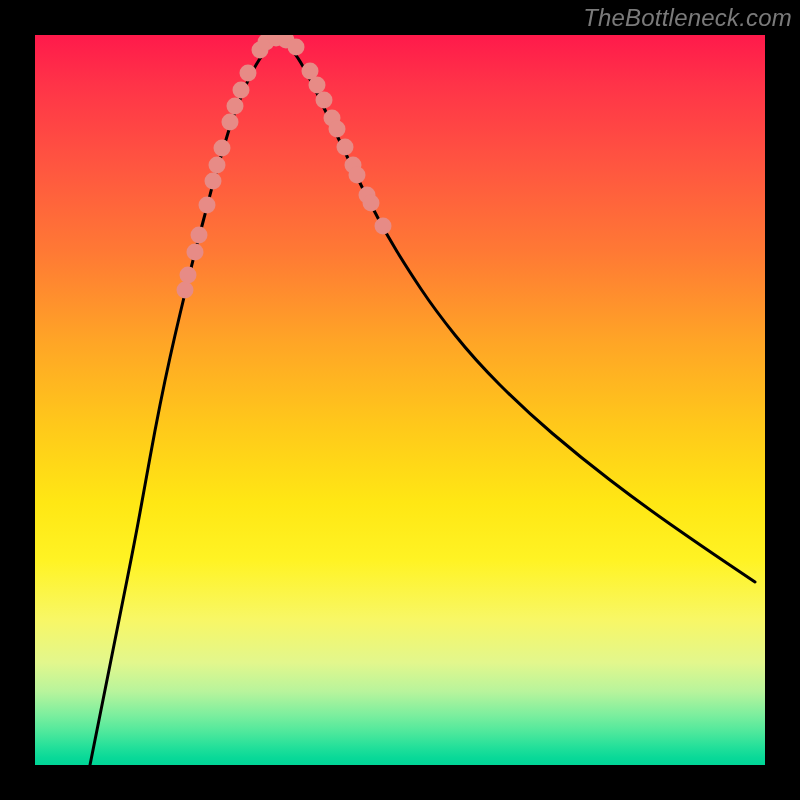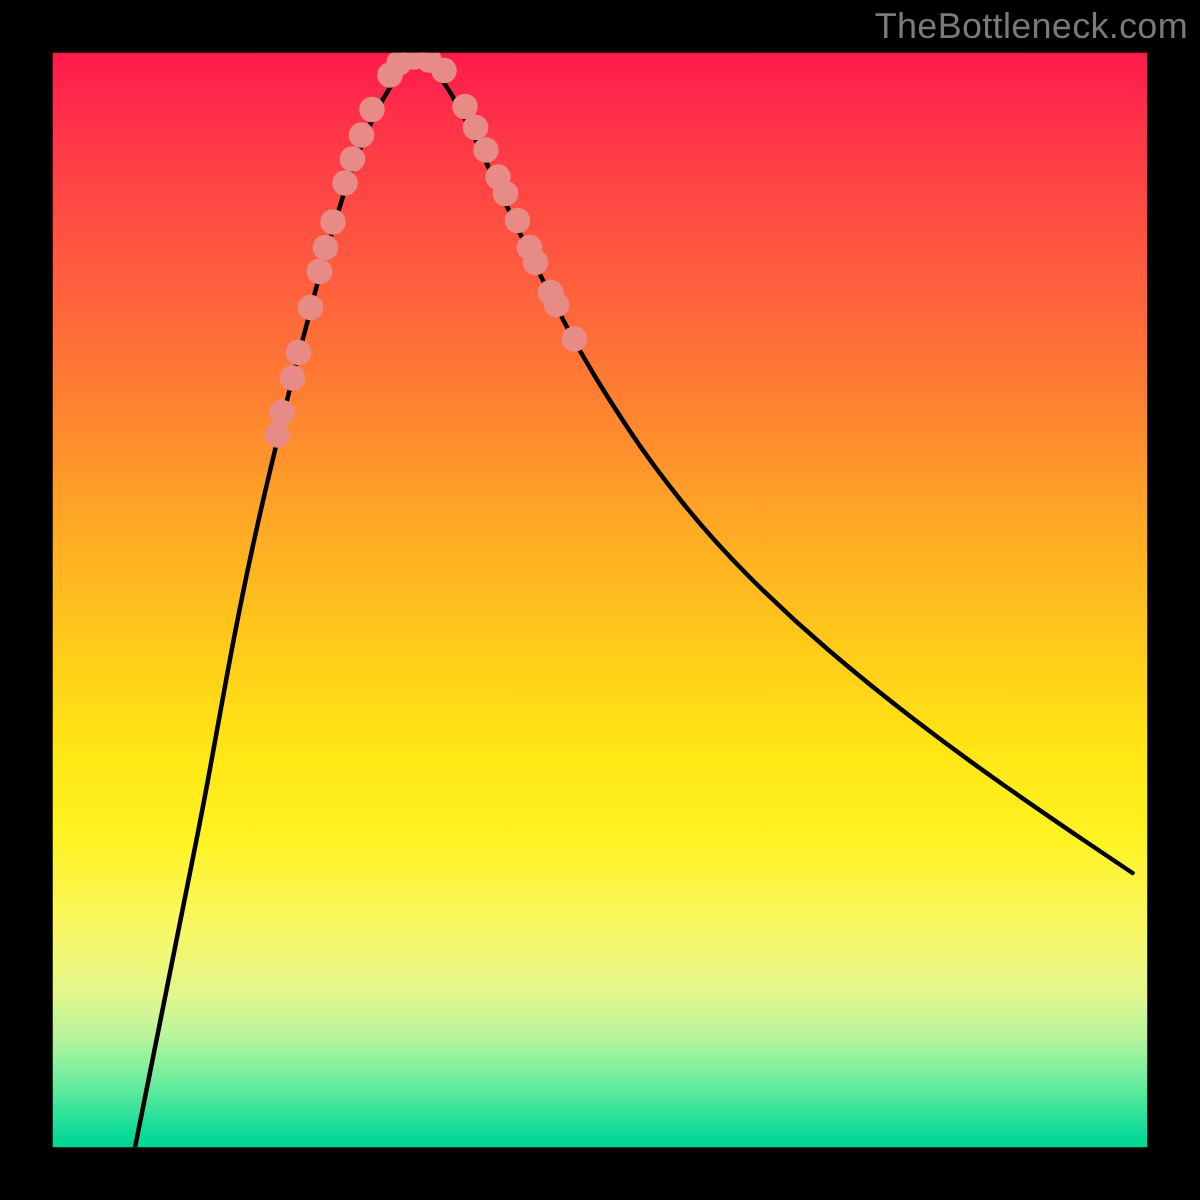--- a/index.html
+++ b/index.html
@@ -11,20 +11,21 @@
     background: #000;
     font-family: Arial, Helvetica, sans-serif;
   }
   .frame {
     position: absolute;
     top: 0;
     left: 0;
     width: 800px;
     height: 800px;
     background: #000;
+    font-style: italic;
   }
   .plot {
     position: absolute;
     top: 35px;
     left: 35px;
     width: 730px;
     height: 730px;
     overflow: hidden;
   }
   .gradient {

